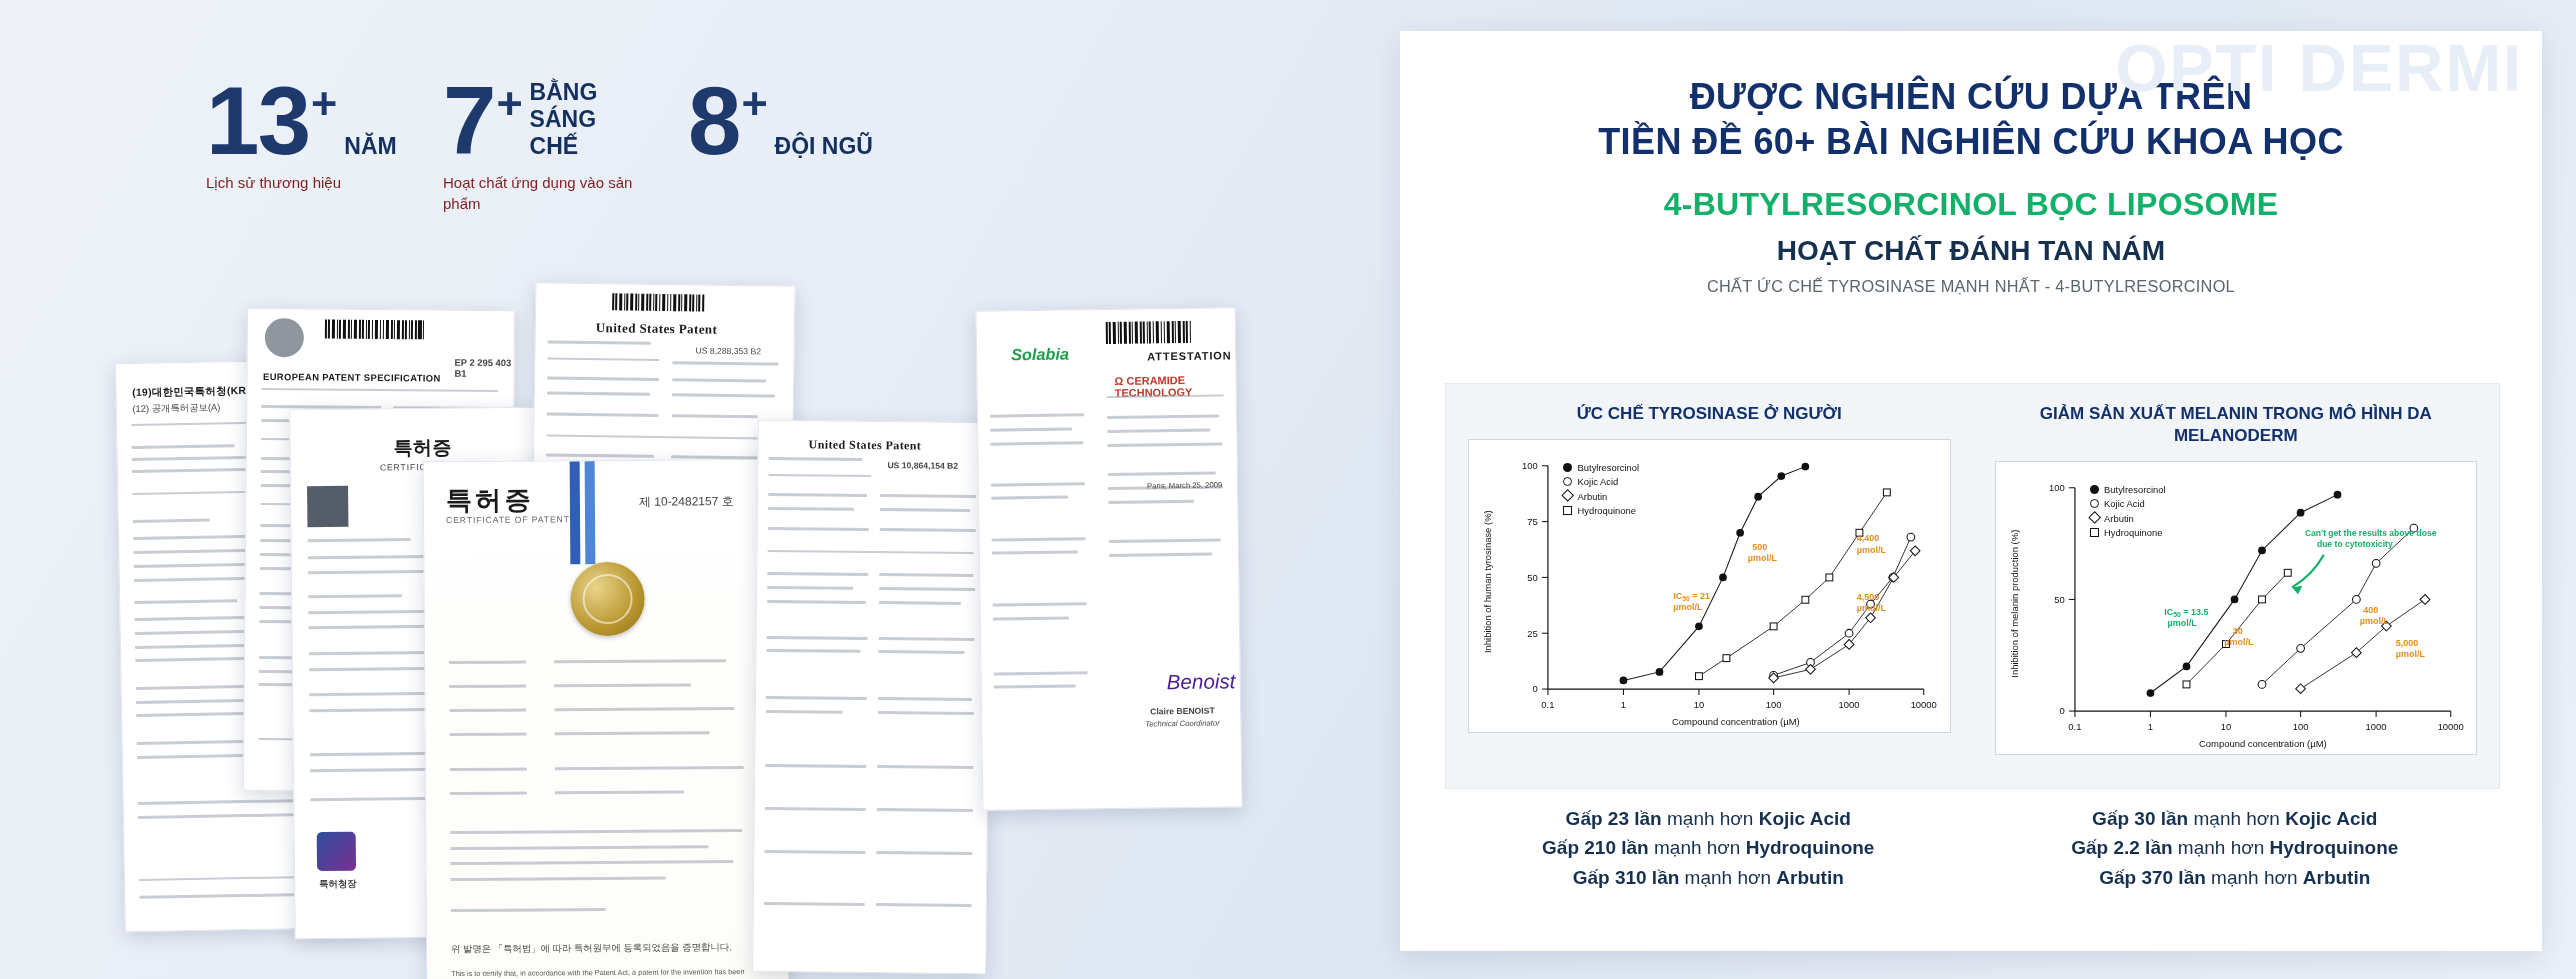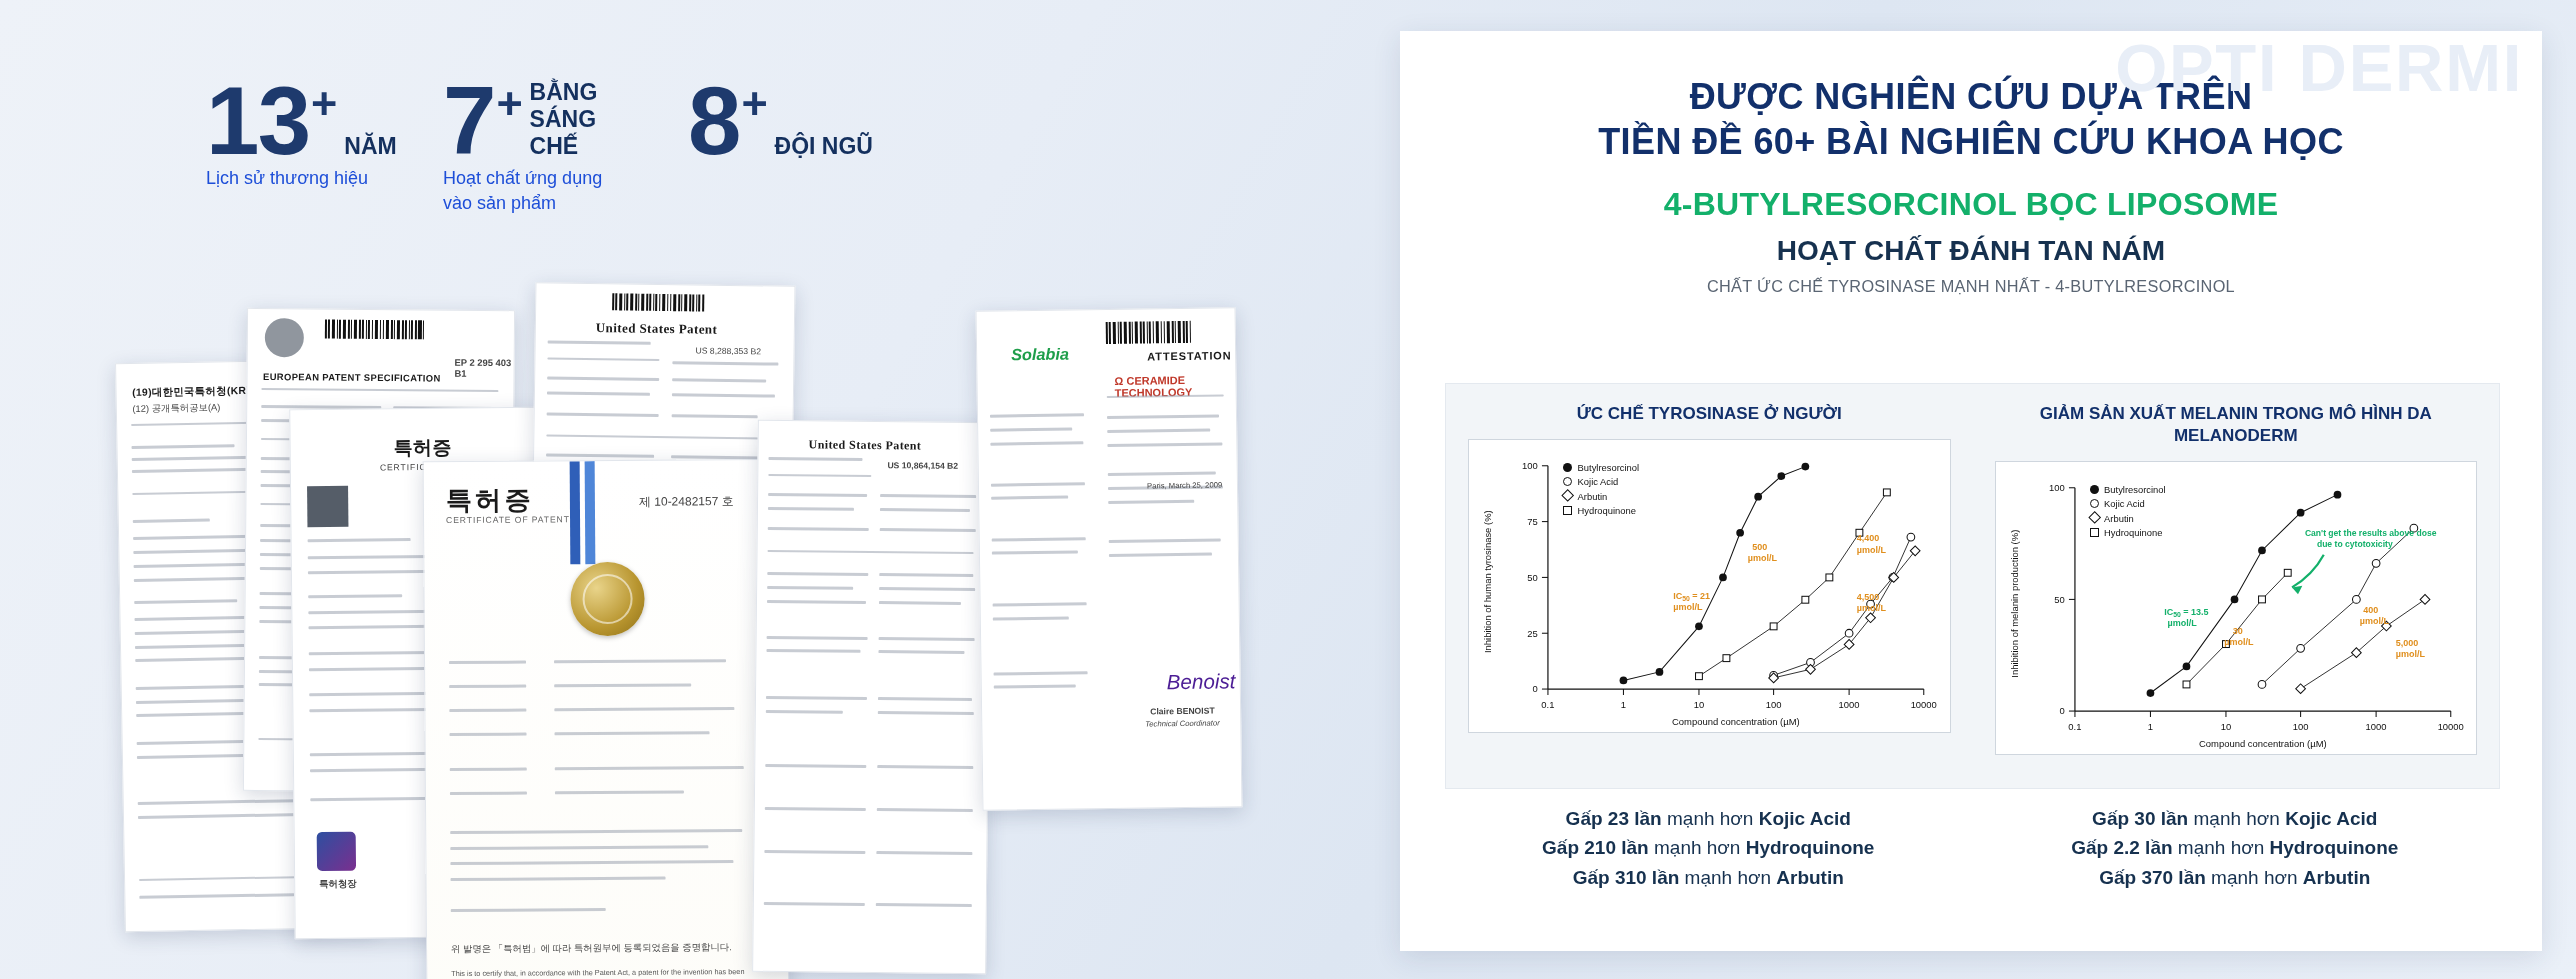--- a/index.html
+++ b/index.html
@@ -16,21 +16,21 @@
   .left{position:absolute;left:0;top:0;width:1391px;height:980px;}
 
   .stats{position:absolute;left:206px;top:77px;display:flex;align-items:flex-start;gap:52px;}
   .stat{position:relative;}
   .stat-top{display:flex;align-items:flex-end;}
   .stat-num{
     font-size:96px;line-height:0.92;font-weight:bold;color:#1e3a6d;letter-spacing:-1.7px;
   }
   .stat-plus{font-size:45px;font-weight:bold;color:#1e3a6d;line-height:1;position:relative;top:-39px;left:1.7px;}
   .stat-unit{font-size:23px;font-weight:bold;color:#14305e;margin-left:8.6px;position:relative;top:-5.2px;}
-  .stat-sub{font-size:18px;color:#1d4ed8;margin-top:1px;line-height:1.35;max-width:215px;}
+  .stat-sub{font-size:15px;color:#7f1d1d;margin-top:8px;line-height:1.35;max-width:215px;}
   .stat.s1{width:185px;}
   .stat.s2{width:193px;}
   .stat.s3{width:189px;}
   .stat.s2 .stat-unit,.stat.s3 .stat-unit{display:block;}
 
   
   .certs{position:absolute;left:120px;top:318px;width:1236px;height:627px;}
   .doc{
     position:absolute;background:#fff;
     box-shadow:0 5.2px 19px rgba(25,45,85,0.18);

